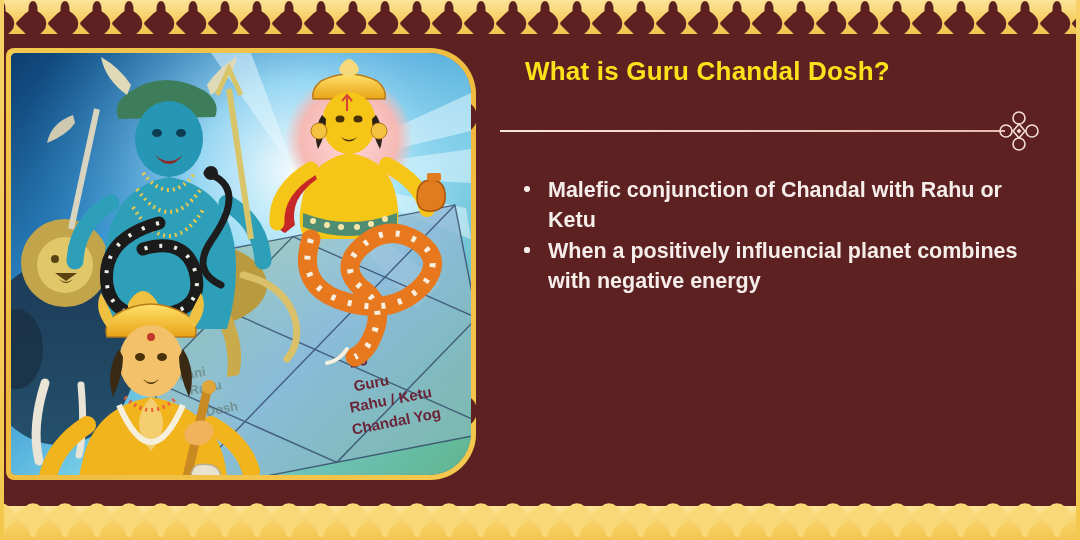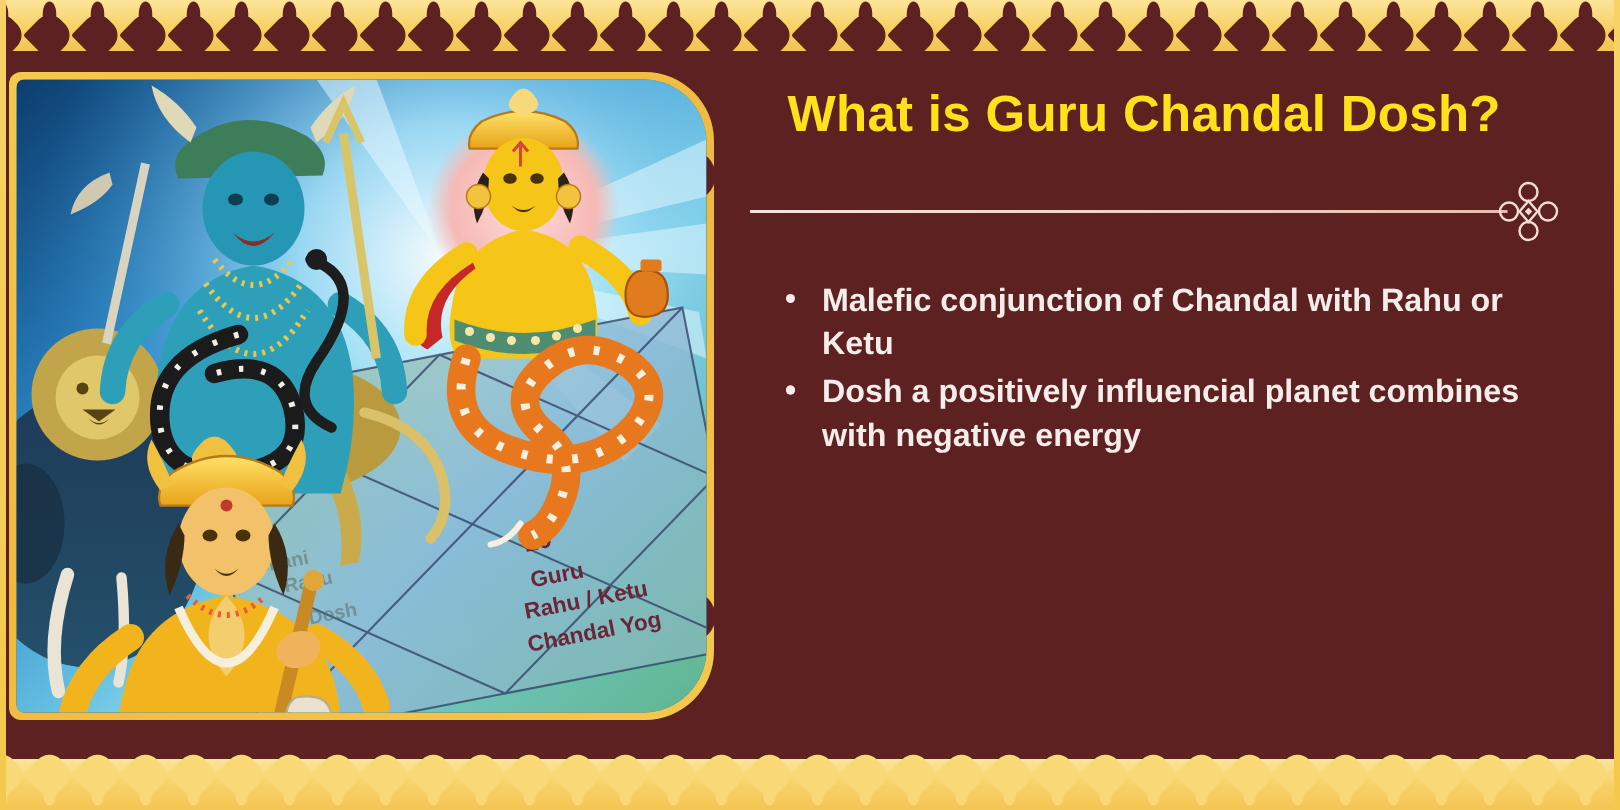--- a/index.html
+++ b/index.html
@@ -78,21 +78,21 @@
     border-radius:5px 42px 42px 5px;
     background:#2a6fa8;
   }
   .art svg{display:block;width:100%;height:100%;}
 
   
   .content{
     position:absolute;left:500px;top:56px;width:552px;z-index:4;
   }
   .title{
-    color:#FFE11B;font-size:34px;font-weight:bold;letter-spacing:.2px;
+    color:#FFE11B;font-size:26px;font-weight:bold;letter-spacing:.2px;
     margin:0 0 0 25px;line-height:1.2;white-space:nowrap;
   }
   .divider-row{
     position:relative;margin-top:33px;height:22px;
   }
   .divider-line{
     position:absolute;left:0;top:10px;width:505px;height:2px;
     background:linear-gradient(90deg,#F7E4DD,#E8BCAE);
   }
   .divider-orn{
@@ -335,21 +335,21 @@
     <ul class="bullets">
       <li>
         <span class="dot"></span>
         <span>Malefic conjunction of Chandal with Rahu or Ketu</span>
       </li>
       <li>
         <span class="dot"></span>
       </li>
       <li>
         <span class="dot"></span>
-        <span>Dosh a positively influencial planet combines with negative energy</span>
+        <span>When a positively influencial planet combines with negative energy</span>
       </li>
     </ul>
   </div>
 
   <div class="border-band border-top">
     <div class="teeth" id="teeth-top">
         <span class="tooth" style="left:-16px">
           <i></i>
           <b></b>
         </span>

